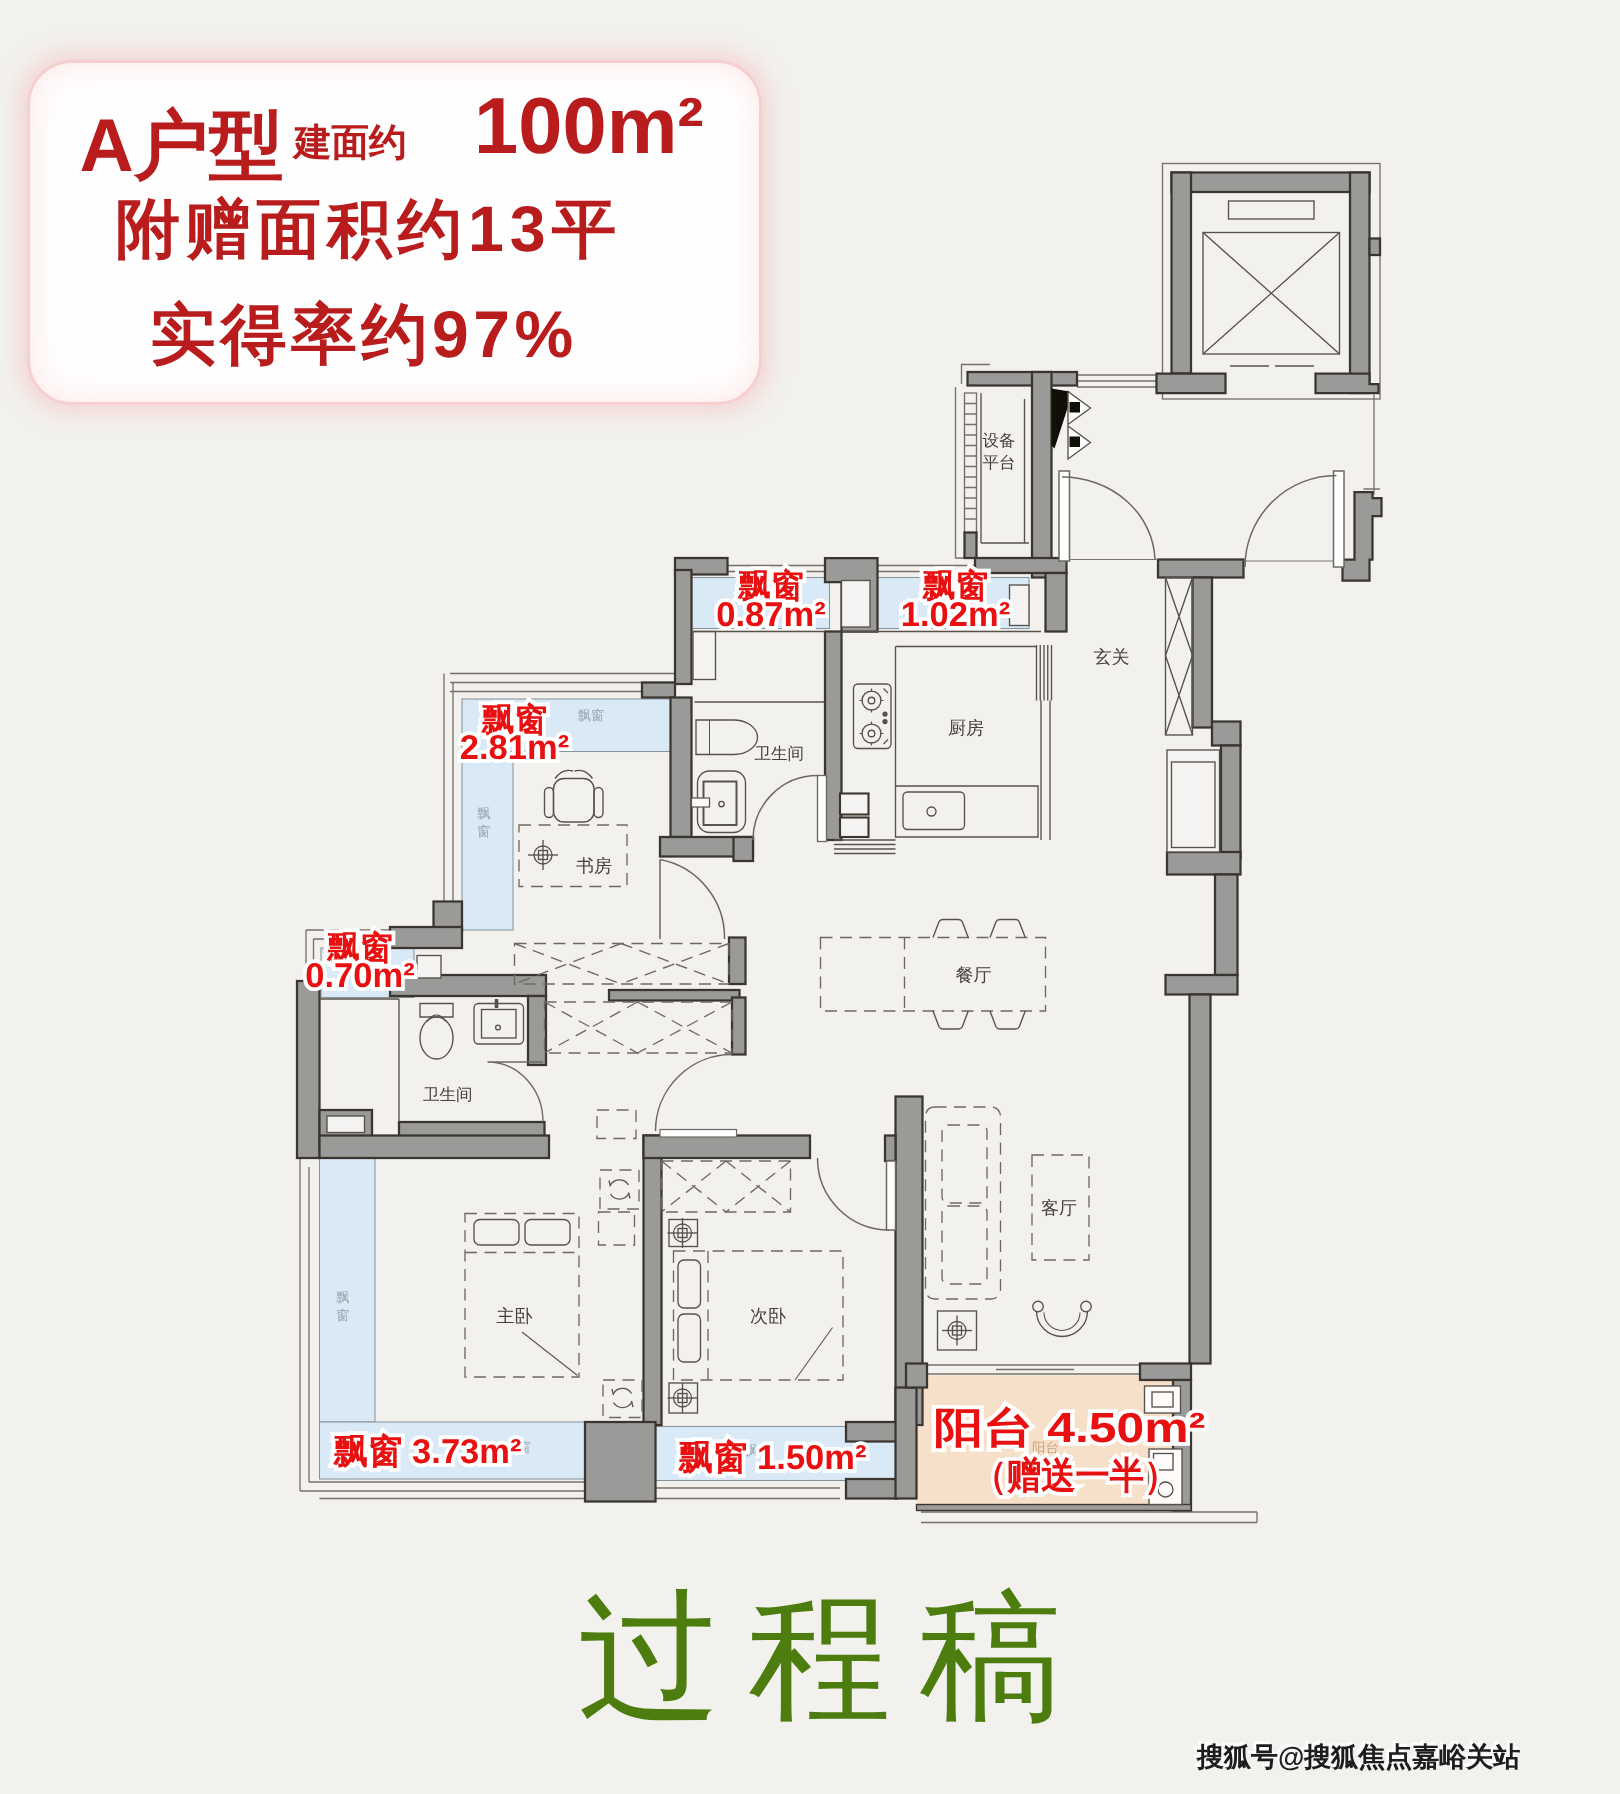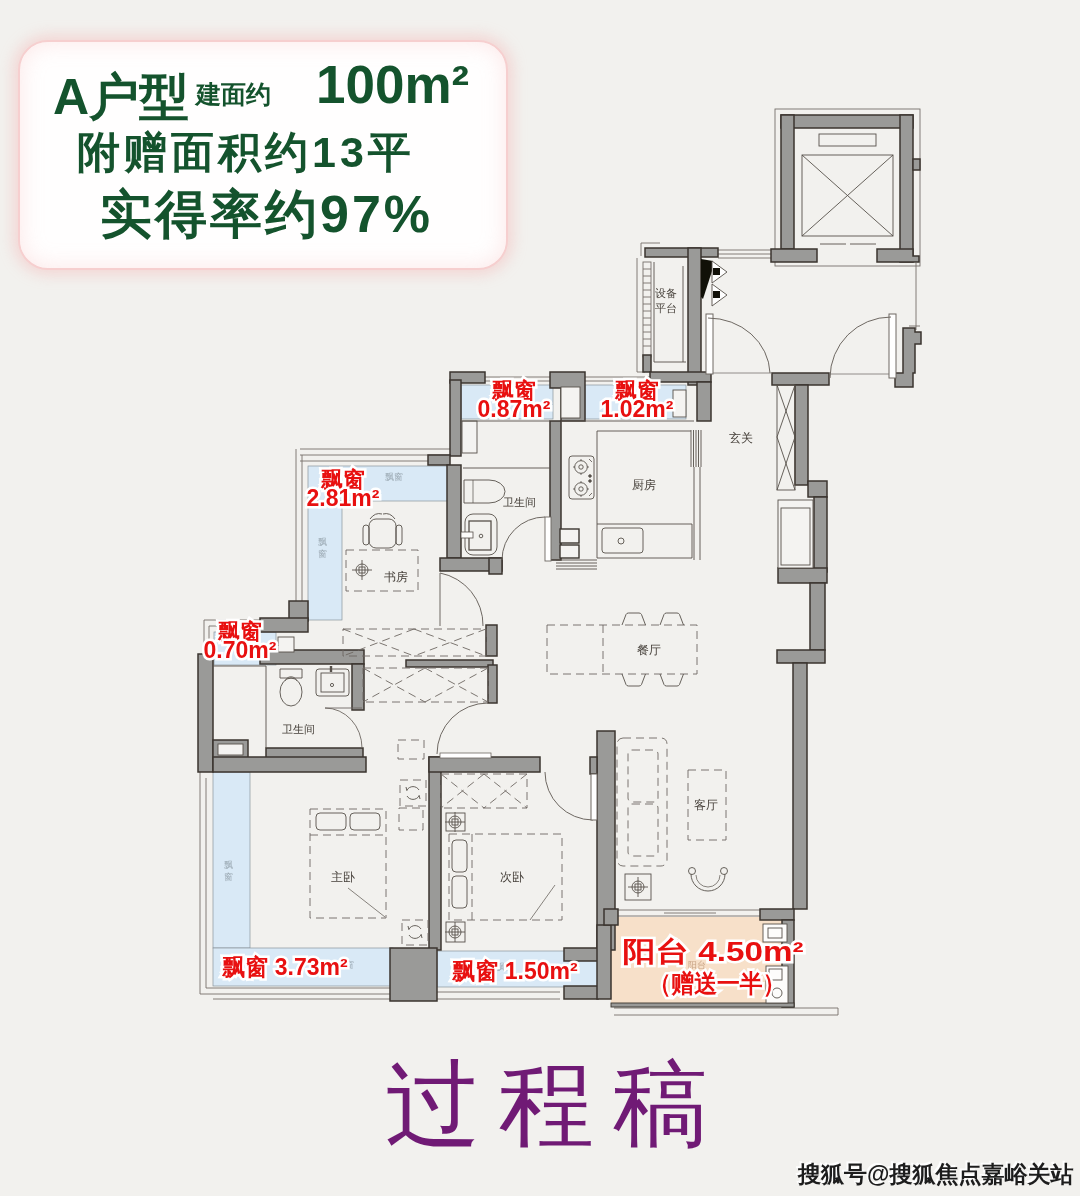--- a/index.html
+++ b/index.html
@@ -1,18 +1,18 @@
 <!DOCTYPE html>
 <html><head>
 <meta charset="utf-8">
 <style>
 html,body{margin:0;padding:0}
 body{width:1080px;height:1196px;background:#f2f1ee;font-family:"Liberation Sans",sans-serif;position:relative;overflow:hidden}
 .abs{position:absolute}
-.red{color:#14532d;font-weight:bold;white-space:nowrap}
+.red{color:#b91c1c;font-weight:bold;white-space:nowrap}
 </style>
 </head>
 <body>
 
 <svg class="abs" style="left:0;top:0" width="1080" height="1196" viewBox="0 0 1080 1196">
 <defs>
 <g id="cross" stroke="#57514b" stroke-width="0.9" fill="none">
 <circle cx="0" cy="0" r="6"></circle>
         <rect x="-3" y="-3" width="6" height="6"></rect>
         <line x1="0" y1="-10" x2="0" y2="10"></line>
@@ -443,17 +443,17 @@
 </svg>
 
 <div class="abs" style="left:18px;top:40px;width:486px;height:226px;background:#fffefe;border-radius:30px;border:2px solid #f6cfcf;box-shadow:0 0 14px 5px rgba(246,175,175,0.4), inset 0 0 22px rgba(248,195,195,0.38)"></div>
 
 <div class="abs red" style="left:53px;top:64px;font-size:50px">A户型</div>
 <div class="abs red" style="left:196px;top:78px;font-size:25px">建面约</div>
 <div class="abs red" style="left:316px;top:54px;font-size:53px">100m²</div>
 
 <div class="abs red" style="left:77px;top:124px;font-size:43px;letter-spacing:4px">附赠面积约13平</div>
 
-<div class="abs red" style="left:100px;top:180px;font-size:52px;letter-spacing:3px">实得率约97%</div>
-
-<div class="abs" style="left:385px;top:1042px;font-size:95px;color:#701a75;font-family:Liberation Sans, sans-serif;letter-spacing:19px;white-space:nowrap">过程稿</div>
-
-<div class="abs" style="left:798px;top:1159px;font-size:23px;font-weight:bold;color:#1d1d1d;text-shadow:-2px -2px 0 rgba(255,255,255,0.9);white-space:nowrap">搜狐号@搜狐焦点嘉峪关站</div>
+<div class="abs red" style="left:100px;top:194px;font-size:44px;letter-spacing:3px">实得率约97%</div>
+
+<div class="abs" style="left:385px;top:1042px;font-size:95px;color:#4d7c0f;font-family:Liberation Sans, sans-serif;letter-spacing:19px;white-space:nowrap">过程稿</div>
+
+<div class="abs" style="left:798px;top:1159px;font-size:18px;font-weight:bold;color:#1d1d1d;text-shadow:-2px -2px 0 rgba(255,255,255,0.9);white-space:nowrap">搜狐号@搜狐焦点嘉峪关站</div>
 
 </body></html>

